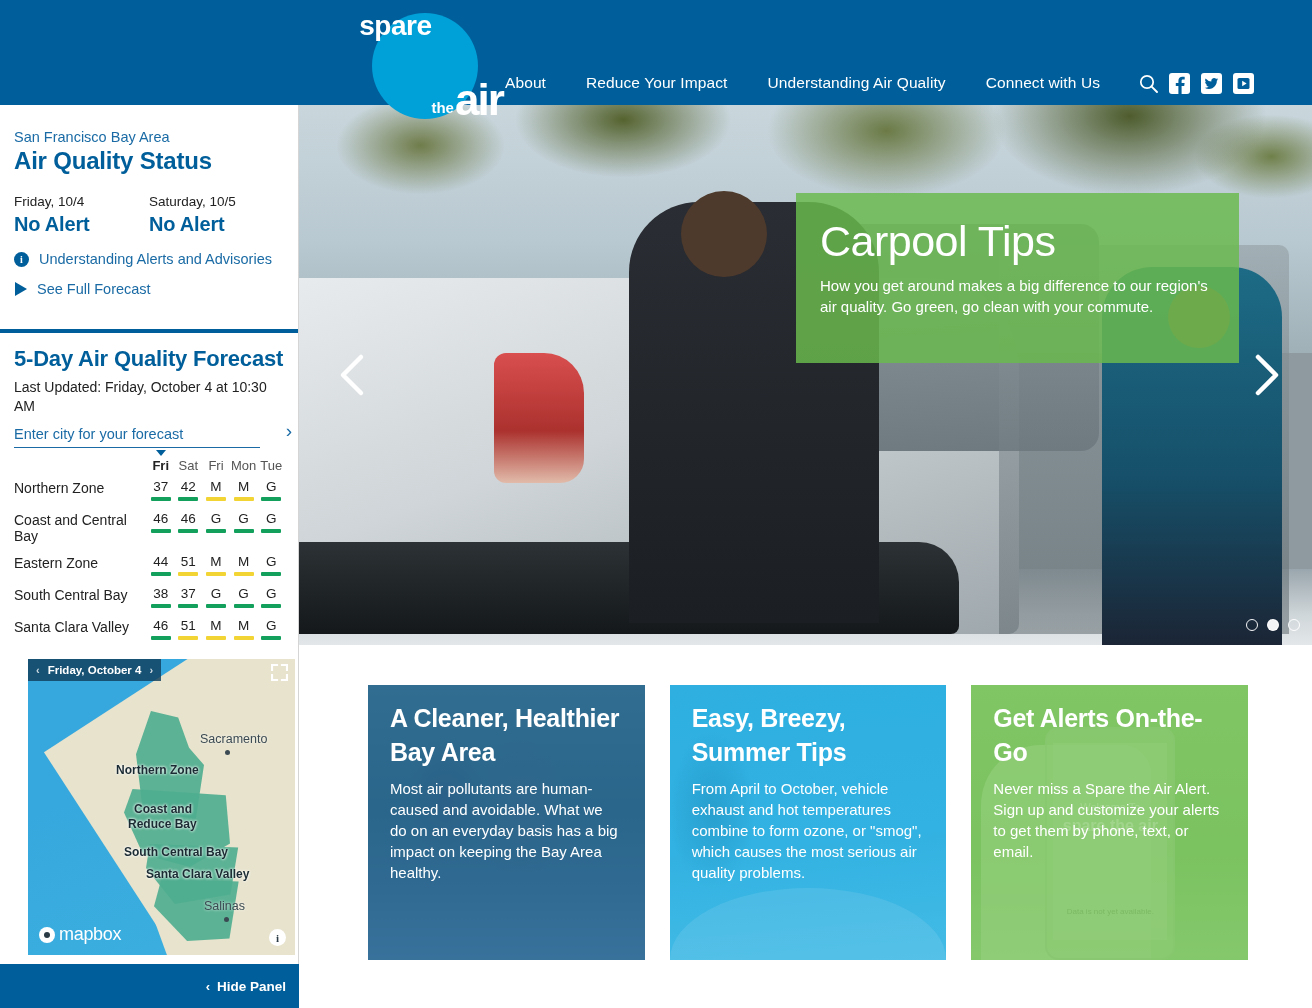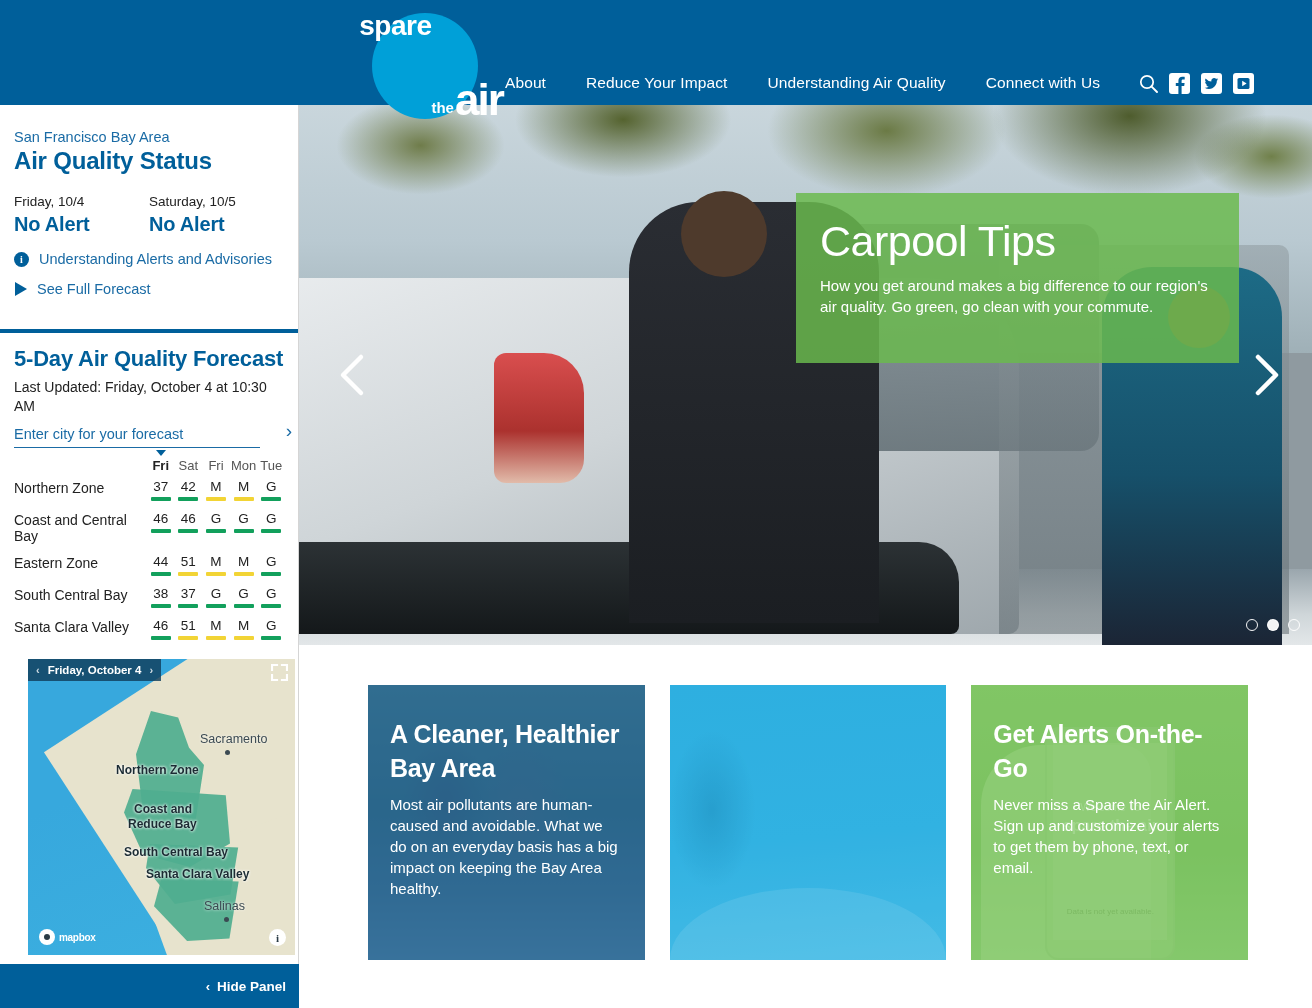--- a/index.html
+++ b/index.html
@@ -172,21 +172,21 @@
   }
   .mapbox-logo {
     position: absolute; left: 11px; bottom: 10px; z-index: 5;
     display: flex; align-items: center; gap: 4px;
   }
   .mapbox-mark {
     width: 16px; height: 16px; border-radius: 50%; background: #fff;
     display: flex; align-items: center; justify-content: center;
   }
   .mapbox-mark i { width: 6px; height: 6px; border-radius: 50%; background: #2a3b45; display:block;}
-  .mapbox-txt { color: #fff; font-size: 10px; font-weight: bold; letter-spacing: -0.3px; }
+  .mapbox-txt { color: #fff; font-size: 18px; font-weight: normal; letter-spacing: -0.3px; }
   .map-info {
     position: absolute; right: 9px; bottom: 9px; z-index: 5;
     width: 17px; height: 17px; border-radius: 50%; background: #fff;
     color: #2a3b45; font-size: 11px; font-weight: bold;
     display: flex; align-items: center; justify-content: center;
     font-family: "Liberation Serif", serif; cursor: pointer;
   }
   .fc-links { padding: 17px 14px 0 14px; }
   .hide-panel {
     position: absolute; left: 0; bottom: 0; width: 299px; height: 44px;
@@ -297,21 +297,21 @@
   .cards {
     position: absolute; left: 299px; top: 645px; width: 1013px; height: 363px;
     background: #fff; display: flex; gap: 25px; padding: 40px 64px 0 69px;
   }
   .card {
     position: relative; width: 277px; height: 275px; overflow: hidden;
     cursor: pointer;
   }
   .card-bg { position: absolute; inset: 0; }
   .card-overlay { position: absolute; inset: 0; }
-  .card-inner { position: relative; padding: 32px 22px 0 22px; }
+  .card-inner { position: relative; padding: 16px 22px 0 22px; }
   .card h3 {
     color: #fff; font-size: 25px; font-weight: bold;
     line-height: 34px; letter-spacing: -0.3px;
   }
   .card p {
     color: #fff; font-size: 15px; line-height: 21px; margin-top: 9px;
   }
   
   .c1bg {
     background:
@@ -687,20 +687,24 @@
         <p>Most air pollutants are human-caused and avoidable. What we do on an everyday basis has a big impact on keeping the Bay Area healthy.</p>
       </div>
     </div>
 
     <div class="card">
       <div class="card-bg c2bg">
         <div class="c2tree"></div>
         <div class="c2hill"></div>
       </div>
       <div class="card-overlay c2ov" style="background: rgba(46, 175, 224, 0.3);"></div>
+      <div class="card-inner">
+        <h3>Easy, Breezy, Summer Tips</h3>
+        <p>From April to October, vehicle exhaust and hot temperatures combine to form ozone, or "smog", which causes the most serious air quality problems.</p>
+      </div>
     </div>
 
     <div class="card">
       <div class="card-bg c3bg">
         <div class="c3hand"></div>
         <div class="c3phone">
           <div class="c3scr"></div>
           <div class="c3t1">Welcome To</div>
           <div class="c3t2">spare the air</div>
           <div class="c3t3">Data is not yet available.</div>

